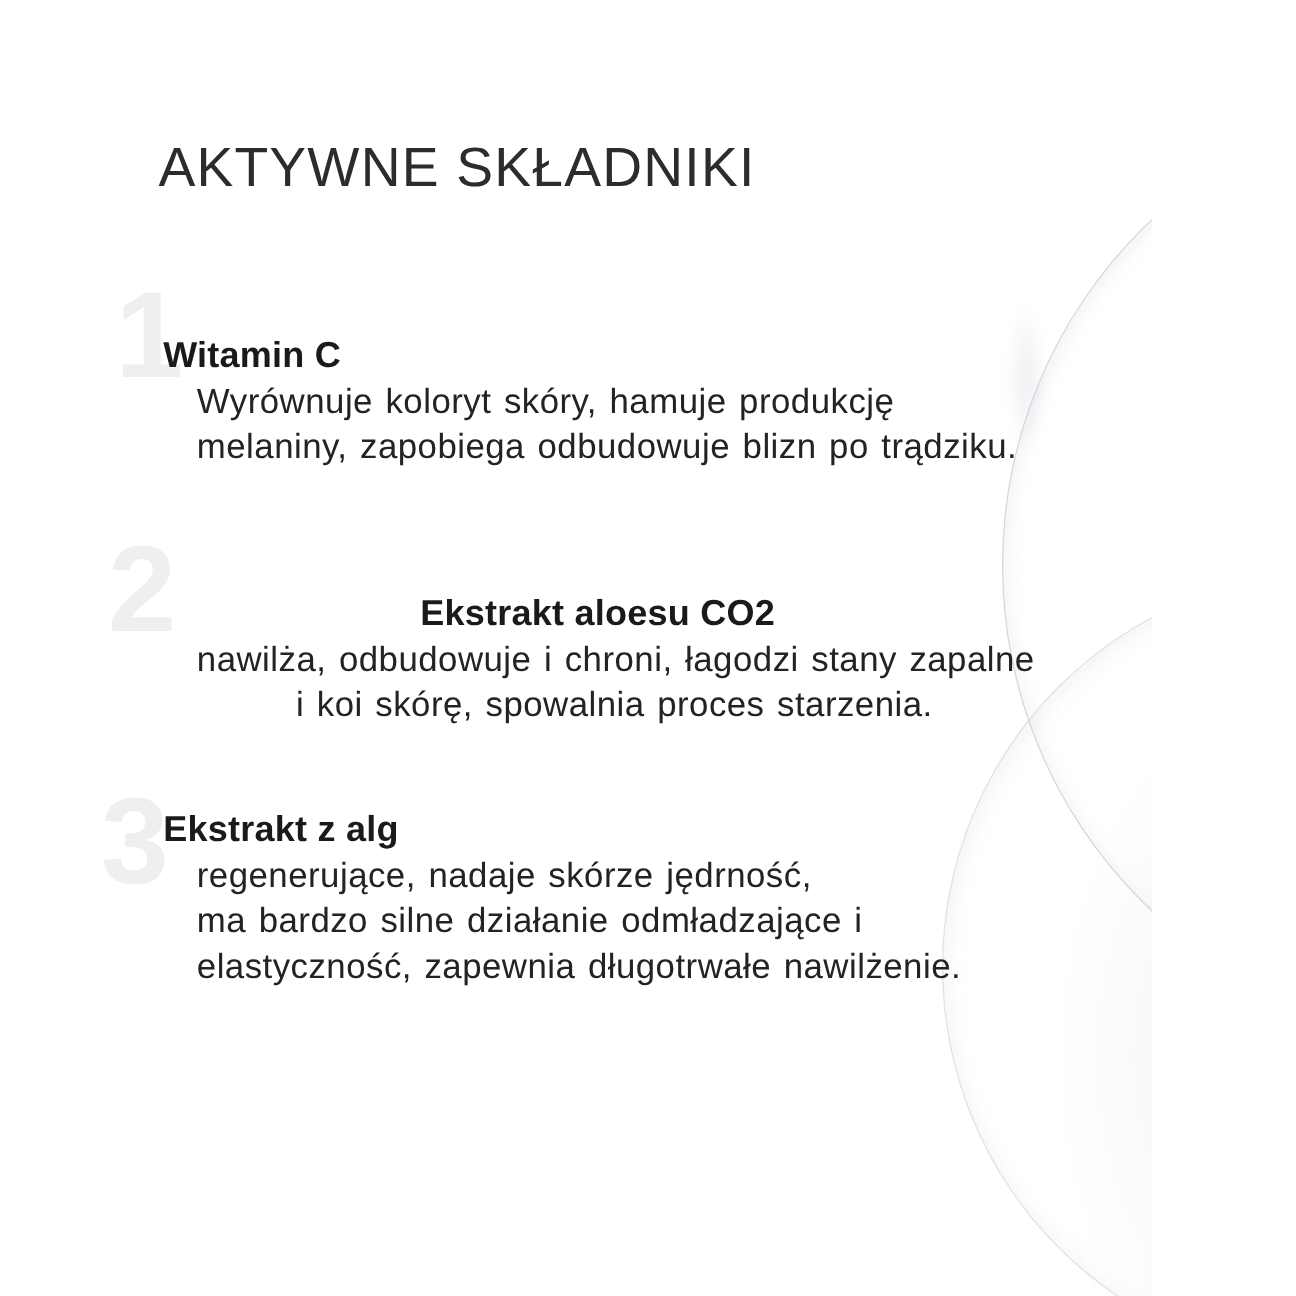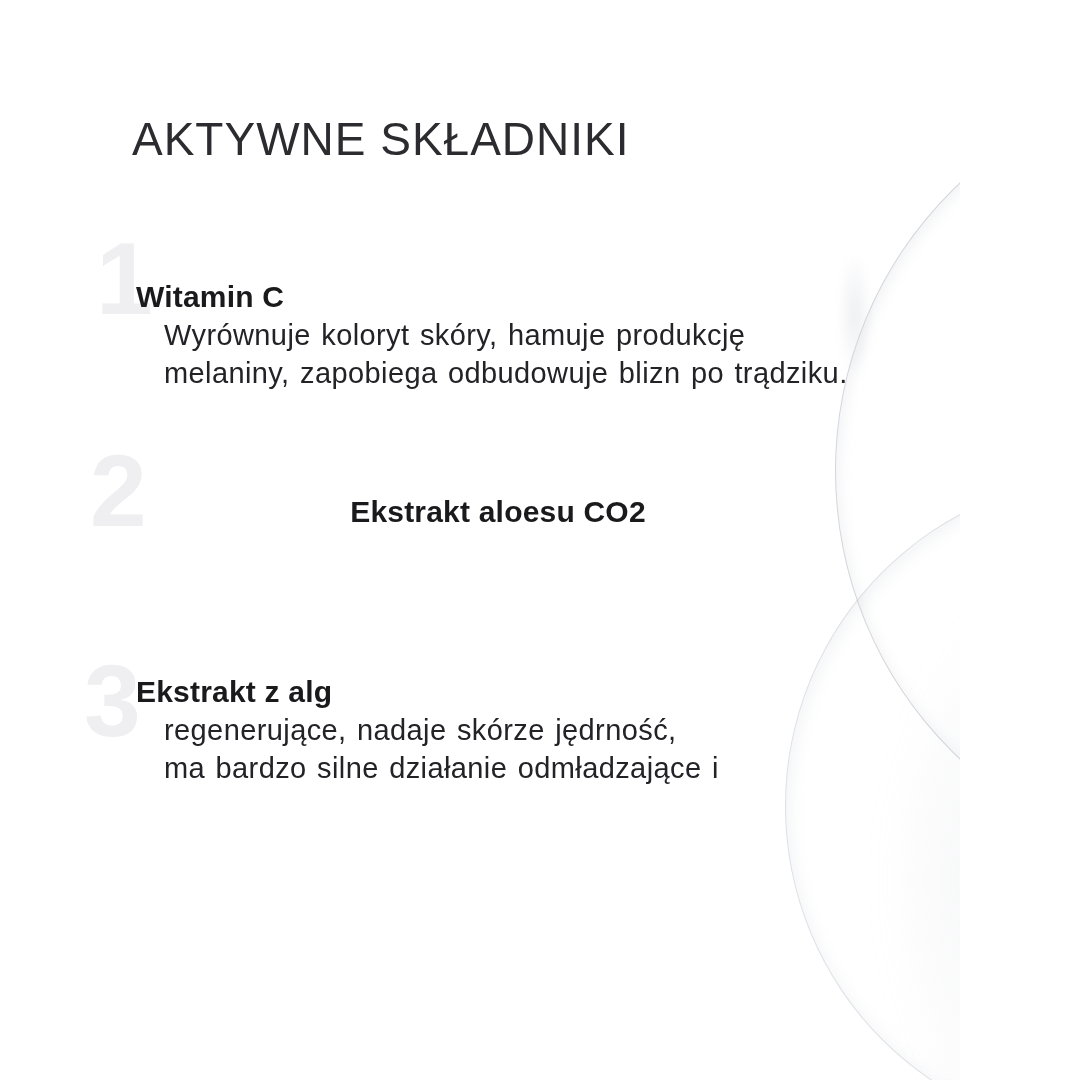--- a/index.html
+++ b/index.html
@@ -91,21 +91,24 @@
   <div class="ghost-number num-3">3</div>
 
   <div class="section sec-1">
     <h3>Witamin C</h3>
     <div class="body-line">Wyrównuje koloryt skóry, hamuje produkcję</div>
     <div class="body-line">melaniny, zapobiega odbudowuje blizn po trądziku.</div>
   </div>
 
   <div class="section sec-2">
     <h3>Ekstrakt aloesu CO2</h3>
+    <div class="body-line">nawilża, odbudowuje i chroni, łagodzi stany zapalne</div>
+    <div class="body-line">i koi skórę, spowalnia proces starzenia.</div>
   </div>
 
   <div class="section sec-3">
     <h3>Ekstrakt z alg</h3>
     <div class="body-line">regenerujące, nadaje skórze jędrność,</div>
     <div class="body-line">ma bardzo silne działanie odmładzające i</div>
+    <div class="body-line">elastyczność, zapewnia długotrwałe nawilżenie.</div>
   </div>
 
 </div>
 
 </body></html>

